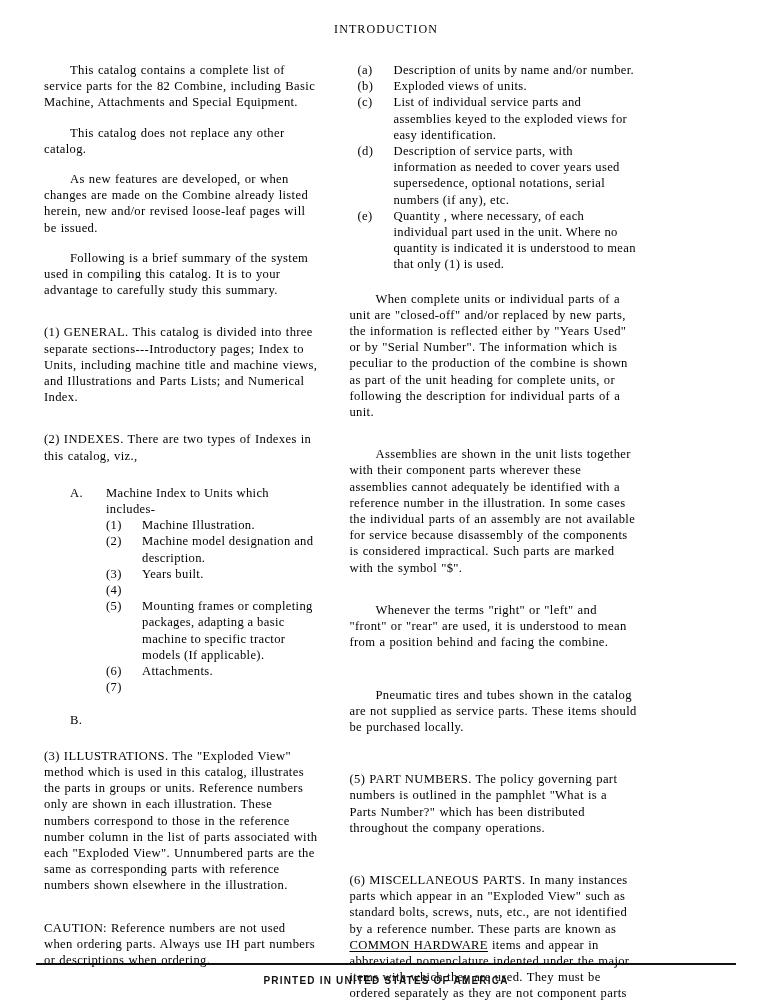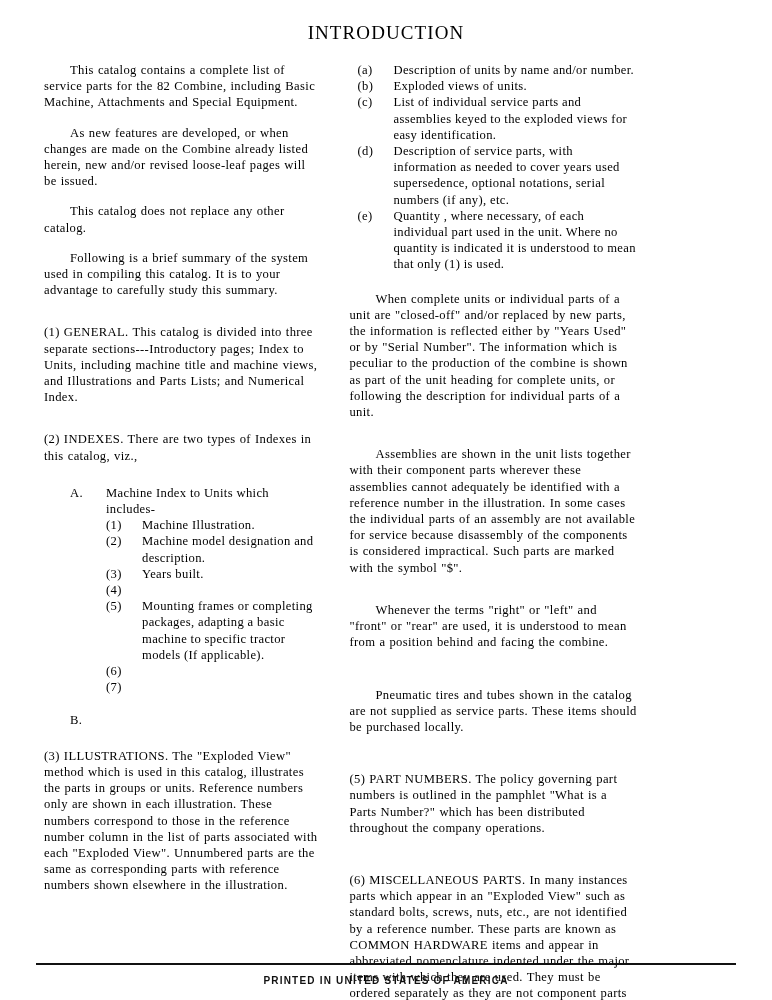--- a/index.html
+++ b/index.html
@@ -18,21 +18,21 @@
   }
   .page {
     position: relative;
     width: 772px;
     height: 1000px;
     box-sizing: border-box;
   }
   .page-title {
     text-align: center;
     font-family: "Liberation Serif", "DejaVu Serif", serif;
-    font-size: 19px;
+    font-size: 12px;
     letter-spacing: 1.1px;
     margin: 0;
     padding-top: 22px;
     font-weight: normal;
   }
   .columns {
     position: absolute;
     top: 62px;
     left: 0;
     width: 664px;
@@ -97,20 +97,21 @@
   .lvl1 { padding-left: 26px; }
   .lvl1 .marker { width: 36px; }
   
   .lvl2 { padding-left: 62px; }
   .lvl2 .marker { width: 36px; }
   
   .lvlr { padding-left: 8px; }
   .lvlr .marker { width: 36px; }
 
   .underline-word {
+    text-decoration: underline;
     text-underline-offset: 2px;
     text-align: right;
   }
 
   .rule {
     position: absolute;
     left: 36px;
     right: 36px;
     top: 963px;
     height: 2px;
@@ -135,23 +136,23 @@
 <div class="page">
 
   <h1 class="page-title">INTRODUCTION</h1>
 
   <div class="columns">
 
     <div class="col col-left">
 
       <p class="para">This catalog contains a complete list of service parts for the 82 Combine, including Basic Machine, Attachments and Special Equipment.</p>
 
+      <p class="para">This catalog does not replace any other catalog.</p>
+
       <p class="para">As new features are developed, or when changes are made on the Combine already listed herein, new and/or revised loose-leaf pages will be issued.</p>
-
-      <p class="para">This catalog does not replace any other catalog.</p>
 
       <p class="para gap-lg">Following is a brief summary of the system used in compiling this catalog. It is to your advantage to carefully study this summary.</p>
 
       <p class="para noindent gap-lg">(1) GENERAL.   This catalog is divided into three separate sections---Introductory pages; Index to Units, including machine title and machine views, and Illustrations and Parts Lists; and Numerical Index.</p>
 
       <p class="para noindent tight">(2) INDEXES. There are two types of Indexes in this catalog, viz.,</p>
 
       <div class="outline">
 
         <div class="outline-row lvl1">
@@ -178,34 +179,36 @@
           <span class="marker">(4)</span>
         </div>
 
         <div class="outline-row lvl2">
           <span class="marker">(5)</span>
           <span class="body">Mounting frames or completing packages, adapting a basic machine to specific tractor models (If applicable).</span>
         </div>
 
         <div class="outline-row lvl2">
           <span class="marker">(6)</span>
+          <span class="body">Attachments.</span>
         </div>
 
         <div class="outline-row lvl2">
           <span class="marker">(7)</span>
         </div>
 
         <div class="outline-row lvl1" style="margin-top:16px;">
           <span class="marker">B.</span>
         </div>
 
       </div>
 
       <p class="para noindent gap-lg" style="margin-top:20px;">(3) ILLUSTRATIONS.  The "Exploded View" method which is used in this catalog, illustrates the parts in groups or units.  Reference numbers only are shown in each illustration.  These numbers correspond to those in the reference number column in the list of parts associated with each "Exploded View".  Unnumbered parts are the same as corresponding parts with reference numbers shown elsewhere in the illustration.</p>
 
+      <p class="para noindent gap-lg">CAUTION:  Reference numbers are not used when ordering parts.  Always use IH part numbers or descriptions when ordering.</p>
 
 
     </div>
 
     <div class="col col-right">
 
       <div class="outline">
 
         <div class="outline-row lvlr">
           <span class="marker">(a)</span>

